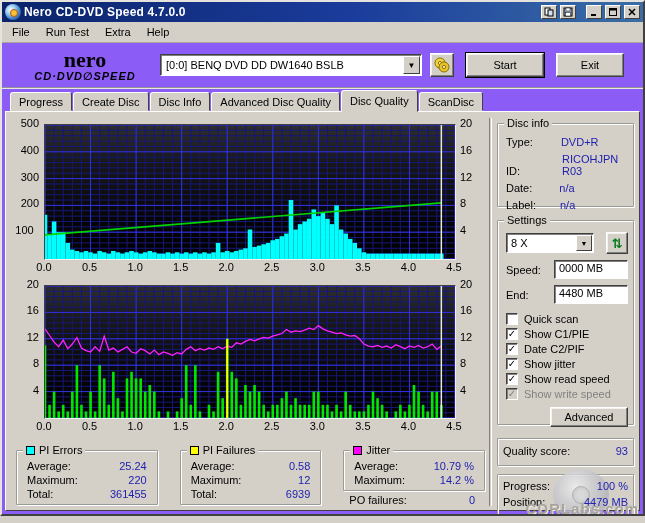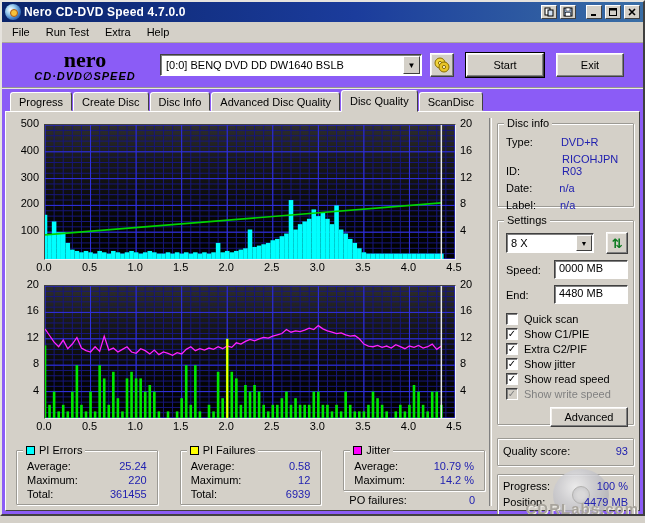--- a/index.html
+++ b/index.html
@@ -387,21 +387,21 @@
                 <rect x="371.2777777777778" y="128.64" width="4.555555555555555" height="5.360000000000014" fill="#00ffff"></rect>
                 <rect x="375.83333333333337" y="128.64" width="4.555555555555555" height="5.360000000000014" fill="#00ffff"></rect>
                 <rect x="380.3888888888889" y="128.64" width="4.555555555555555" height="5.360000000000014" fill="#00ffff"></rect>
                 <rect x="384.94444444444446" y="128.64" width="4.555555555555555" height="5.360000000000014" fill="#00ffff"></rect>
                 <rect x="389.5" y="128.64" width="4.555555555555555" height="5.360000000000014" fill="#00ffff"></rect>
                 <rect x="394.0555555555556" y="128.64" width="4.555555555555555" height="5.360000000000014" fill="#00ffff"></rect>
                 <polyline points="0,109.88 396.3333333333333,77.85399999999998" fill="none" stroke="#00d400" stroke-width="1.6"></polyline>
                 <line x1="396.3333333333333" y1="0" x2="396.3333333333333" y2="134" stroke="#e8e8e8" stroke-width="1.5"></line>
               </svg>
             </div>
-            <span class="axlabel" style="left: 0px; width: 29px; text-align: right; top: 108.2px;">100</span>
+            <span class="axlabel" style="left: 0px; width: 29px; text-align: center; top: 108.2px;">100</span>
             <span class="axlabel" style="left: 0px; width: 29px; text-align: right; top: 81.4px;">200</span>
             <span class="axlabel" style="left: 0px; width: 29px; text-align: right; top: 54.6px;">300</span>
             <span class="axlabel" style="left: 0px; width: 29px; text-align: right; top: 27.8px;">400</span>
             <span class="axlabel" style="left: 0px; width: 29px; text-align: right; top: 1px;">500</span>
             <span class="axlabel" style="left: 450px; top: 108.2px;">4</span>
             <span class="axlabel" style="left: 450px; top: 81.4px;">8</span>
             <span class="axlabel" style="left: 450px; top: 54.6px;">12</span>
             <span class="axlabel" style="left: 450px; top: 27.8px;">16</span>
             <span class="axlabel" style="left: 450px; top: 1px;">20</span>
             <span class="axlabel" style="left: 20px; width: 28px; text-align: center; top: 145px;">0.0</span>
@@ -732,21 +732,21 @@
               <div class="cbrow">
                 <span class="cb"></span>
                 <span>Quick scan</span>
               </div>
               <div class="cbrow">
                 <span class="cb">✓</span>
                 <span>Show C1/PIE</span>
               </div>
               <div class="cbrow">
                 <span class="cb">✓</span>
-                <span>Extra C2/PIF</span>
+                <span>Date C2/PIF</span>
               </div>
               <div class="cbrow">
                 <span class="cb">✓</span>
                 <span>Show jitter</span>
               </div>
               <div class="cbrow">
                 <span class="cb">✓</span>
                 <span>Show read speed</span>
               </div>
               <div class="cbrow disabled">

